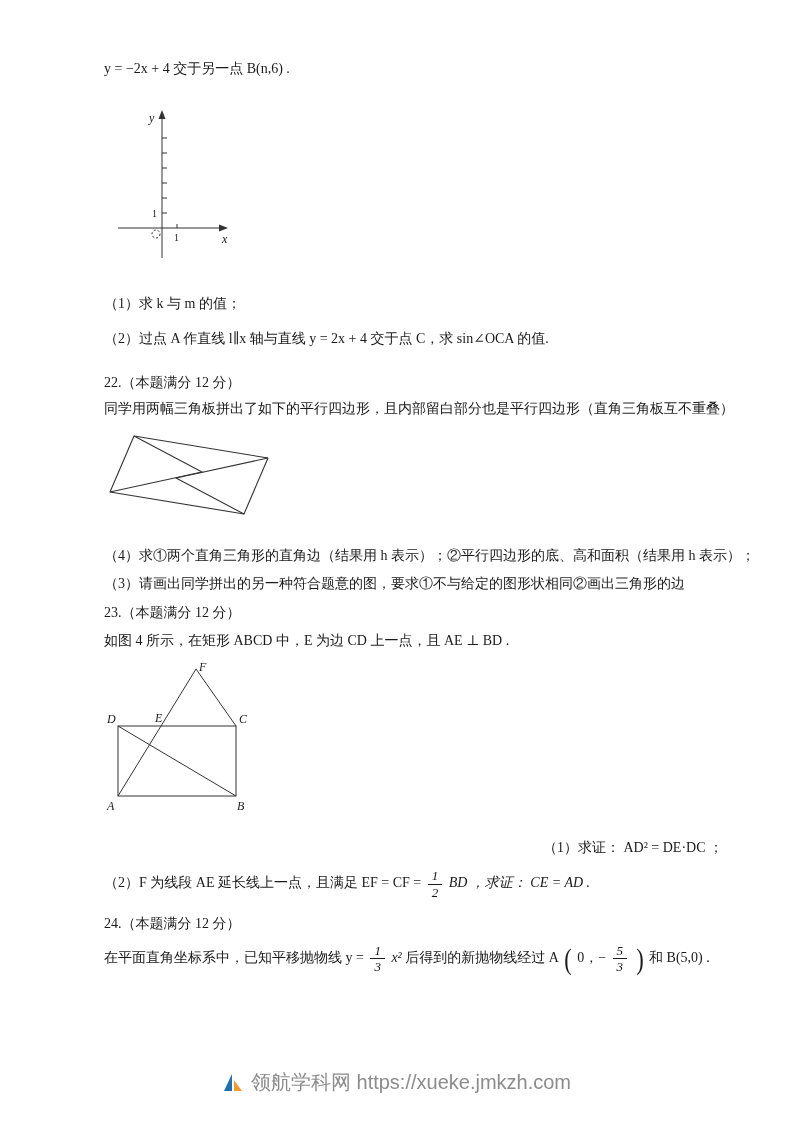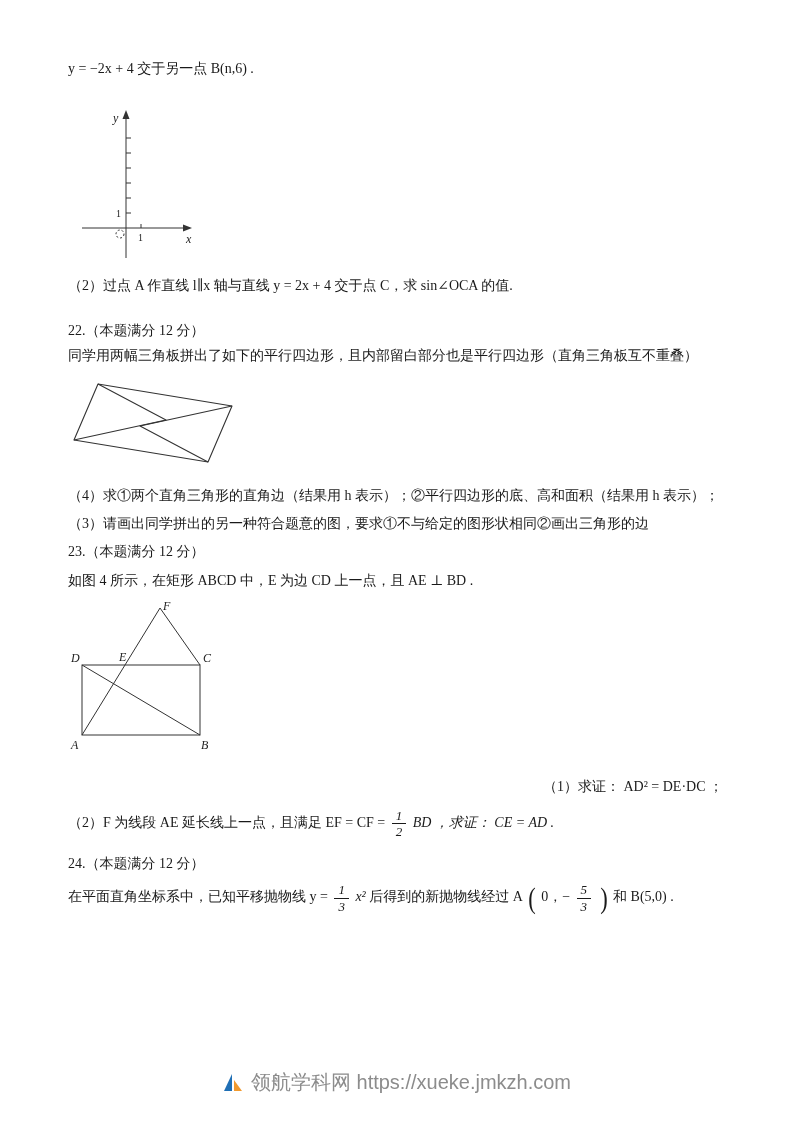--- a/index.html
+++ b/index.html
@@ -1,30 +1,30 @@
 <!DOCTYPE html>
 <html><head>
 <meta charset="utf-8">
 <style>
   * { margin:0; padding:0; box-sizing:border-box; }
   html,body { background:#ffffff; }
   body { font-family:"Liberation Serif","DejaVu Serif",serif; }
   .page {
     width:793px; height:1122px; margin:0 auto; background:#fff;
-    position:relative; padding:58px 70px 0 68px; color:#1a1a1a; overflow:hidden;
+    position:relative; padding:58px 70px 0 104px; color:#1a1a1a; overflow:hidden;
   }
   .line { font-size:14px; line-height:1.6; color:#1a1a1a; }
   .nowrap { white-space:nowrap; }
   .ital { font-style:italic; }
   .fig { display:block; }
   .fig-axes   { margin:26px 0 0 6px; }
   .fig-para   { margin:8px 0 0 2px; }
   .fig-rect   { margin:6px 0 0 2px; }
   .mt-lg { margin-top:22px; }
-  .mt-md { margin-top:4px; }
+  .mt-md { margin-top:12px; }
   .mt-sm { margin-top:6px; }
   .mt-xs { margin-top:3px; }
   .q23p1 { margin-top:20px;text-align:right; }
   .q23p2 { margin-top:10px; }
   .q24h  { margin-top:14px; }
   .q24line { margin-top:8px; }
   .frac {
     display:inline-block; vertical-align:middle; text-align:center;
     font-style:italic; margin:0 3px; line-height:1.05; font-size:13px;
   }
@@ -64,20 +64,21 @@
       <circle cx="46" cy="128" r="4" stroke-dasharray="2,2"></circle>
     </g>
     <polygon points="52,4 48.5,13 55.5,13" fill="#333"></polygon>
     <polygon points="118,122 109,118.5 109,125.5" fill="#333"></polygon>
     <text x="39" y="16" class="figtext">y</text>
     <text x="112" y="137" class="figtext">x</text>
     <text x="42" y="111" class="figsmall">1</text>
     <text x="64" y="135" class="figsmall">1</text>
   </svg>
 
+  <p class="line mt-lg">（1）求 k 与 m 的值；</p>
   <p class="line mt-md">（2）过点 A 作直线 l∥x 轴与直线 y = 2x + 4 交于点 C，求 sin∠OCA 的值.</p>
 
   <p class="line mt-lg">22.（本题满分 12 分）</p>
   <p class="line mt-xs nowrap">同学用两幅三角板拼出了如下的平行四边形，且内部留白部分也是平行四边形（直角三角板互不重叠）</p>
 
   <svg class="fig fig-para" width="170" height="105" viewBox="0 0 170 105">
     <g stroke="#333" stroke-width="1.1" fill="none" stroke-linejoin="round">
       <polygon points="4,64 28,8 162,30 138,86"></polygon>
       <polyline points="4,64 96,44 28,8"></polyline>
       <polyline points="162,30 70,50 138,86"></polyline>

